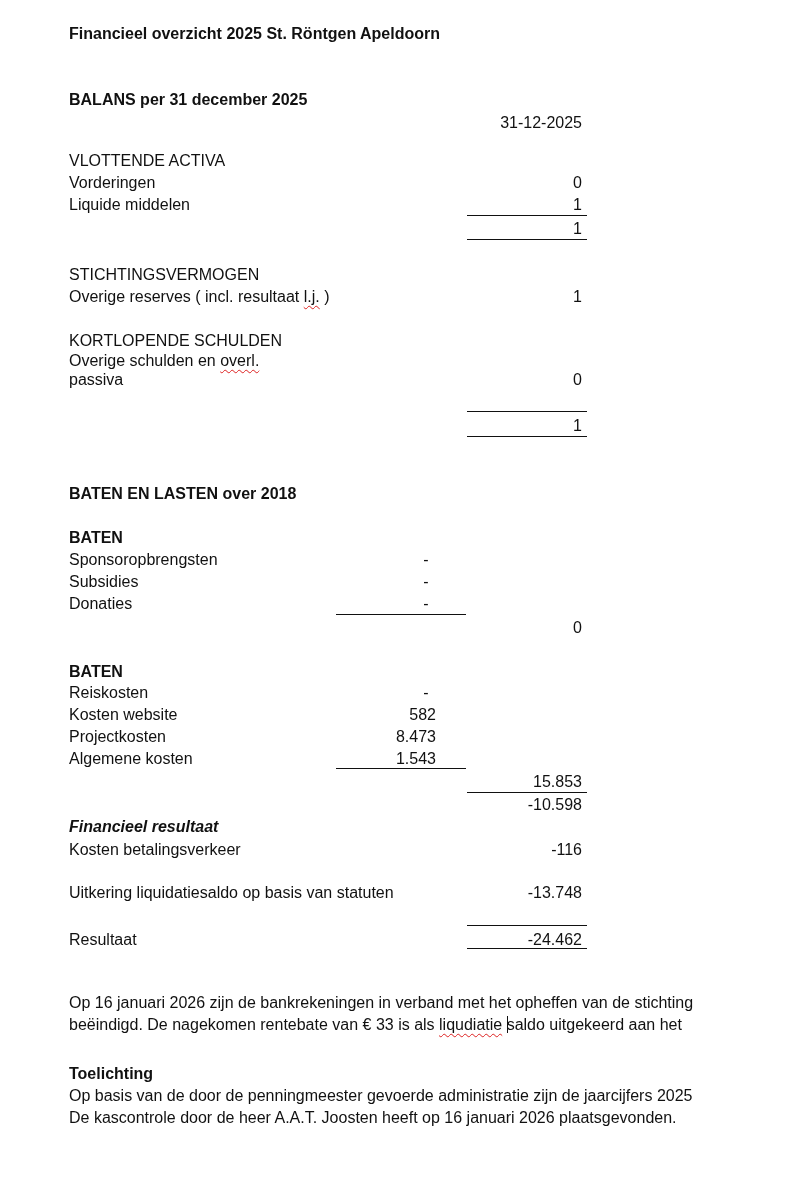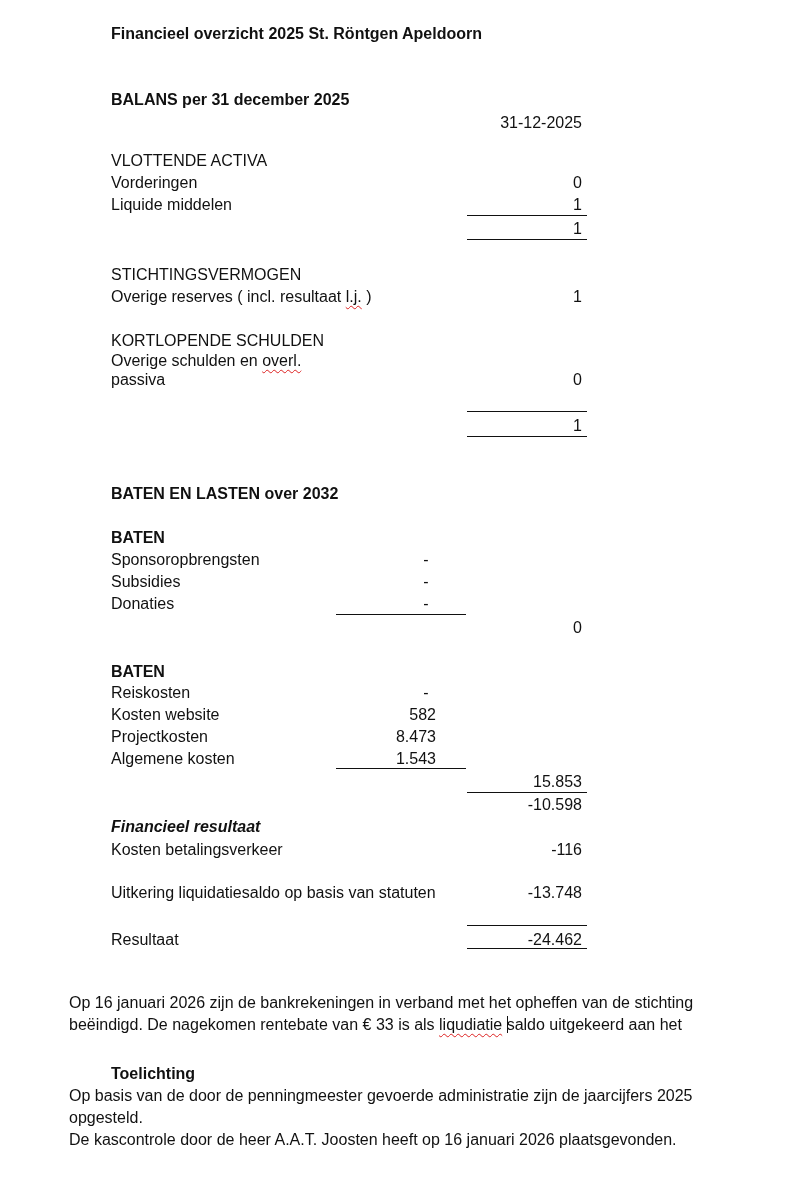--- a/index.html
+++ b/index.html
@@ -1,18 +1,18 @@
 <!DOCTYPE html>
 <html><head>
 <meta charset="utf-8">
 <style>
   html, body { margin: 0; padding: 0; background: #ffffff; }
   body { width: 800px; height: 1200px; position: relative; overflow: hidden;
          font-family: "Liberation Sans", sans-serif; font-size: 16px; color: #111111; }
-  .t { position: absolute; left: 69px; white-space: nowrap; line-height: 20px; margin-left: 42px; }
+  .t { position: absolute; left: 69px; white-space: nowrap; line-height: 20px; }
   .b { font-weight: bold; }
   .bi { font-weight: bold; font-style: italic; }
   .r { position: absolute; white-space: nowrap; line-height: 20px; text-align: right; }
   .r1 { right: 218px; }   
   .r2 { right: 364px; }   
   .dash { position: absolute; left: 422px; width: 8px; line-height: 20px; text-align: center; }
   .ln { position: absolute; height: 0; border-top: 1px solid #111; }
   .l1 { left: 467px; width: 120px; }
   .l2 { left: 336px; width: 130px; }
   .squig { text-decoration: underline wavy #d22; text-decoration-thickness: 1px; text-underline-offset: 3px; }
@@ -41,21 +41,21 @@
 <div class="r r1" style="top:287px;">1</div>
 
 <div class="t" style="top:331px;">KORTLOPENDE SCHULDEN</div>
 <div class="t" style="top:351px;"><span>Overige schulden en </span><span class="squig">overl.</span></div>
 <div class="t" style="top:370px;">passiva</div>
 <div class="r r1" style="top:370px;">0</div>
 <div class="ln l1" style="top:411px;"></div>
 <div class="r r1" style="top:416px;">1</div>
 <div class="ln l1" style="top:436px;"></div>
 
-<div class="t b" style="top:484px;">BATEN EN LASTEN over 2032</div>
+<div class="t b" style="top:484px;">BATEN EN LASTEN over 2018</div>
 
 <div class="t b" style="top:528px;">BATEN</div>
 <div class="t" style="top:550px;">Sponsoropbrengsten</div>
 <div class="dash" style="top:550px;">-</div>
 <div class="t" style="top:572px;">Subsidies</div>
 <div class="dash" style="top:572px;">-</div>
 <div class="t" style="top:594px;">Donaties</div>
 <div class="dash" style="top:594px;">-</div>
 <div class="ln l2" style="top:614px;"></div>
 <div class="r r1" style="top:618px;">0</div>
@@ -85,15 +85,14 @@
 <div class="ln l1" style="top:948px;"></div>
 
 <div class="para" style="top:992px;">
   <div>Op 16 januari 2026 zijn de bankrekeningen in verband met het opheffen van de stichting</div>
   <div><span>beëindigd. De nagekomen rentebate van € 33 is als </span><span class="squig">liqudiatie</span> <span class="cursor"></span><span>saldo uitgekeerd aan het</span></div>
 </div>
 
 <div class="t b" style="top:1064px;">Toelichting</div>
 <div class="para" style="top:1085px;">
   <div>Op basis van de door de penningmeester gevoerde administratie zijn de jaarcijfers 2025</div>
-  <div>opgesteld.</div>
   <div>De kascontrole door de heer A.A.T. Joosten heeft op 16 januari 2026 plaatsgevonden.</div>
 </div>
 
 </body></html>

